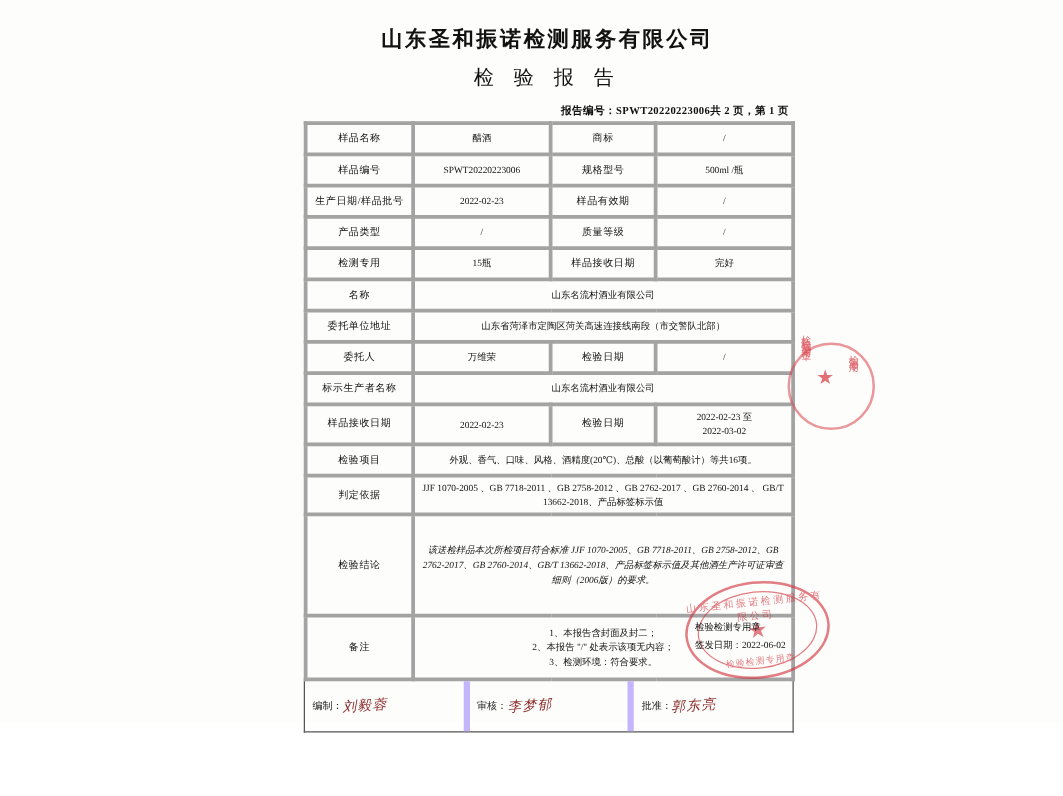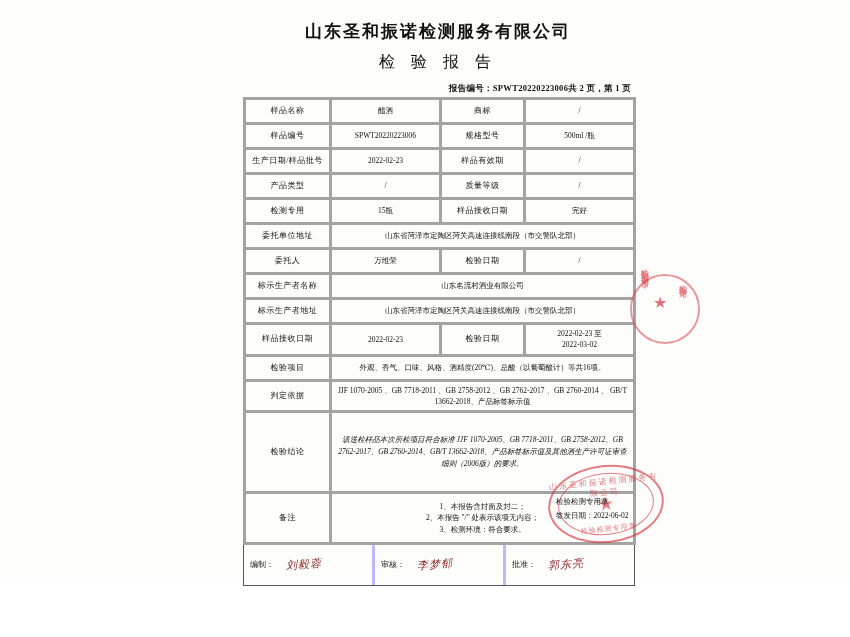--- a/index.html
+++ b/index.html
@@ -105,24 +105,24 @@
     border: 1px solid #555;
     border-top: none;
     font-size: 8px;
   }
   .sig-cell {
     flex: 1;
     display: flex;
     align-items: center;
     justify-content: flex-start;
     padding: 6px 4px 8px 6px;
-    gap: 12px;
+    gap: 0;
     min-height: 26px;
   }
-  .sig-cell + .sig-cell { border-left: 3px solid #c4b5fd; }
+  .sig-cell + .sig-cell { border-left: 5px solid #c4b5fd; }
   .sig-name {
     font-family: "Liberation Serif", serif;
     font-style: italic;
     color: #8a2b2b;
     font-size: 11px;
     transform: rotate(-4deg);
     letter-spacing: 1px;
   }
 
   
@@ -261,36 +261,36 @@
           <td class="val">/</td>
         </tr>
         <tr>
           <td class="lbl">检测专用</td>
           <td class="val">15瓶</td>
           <td class="lbl">样品接收日期</td>
           <td class="val">完好</td>
         </tr>
 
         <tr class="tall-a">
+          <td class="lbl">名称</td>
+          <td class="val" colspan="3">山东名流村酒业有限公司</td>
+        </tr>
+        <tr class="tall-a">
           <td class="lbl">委托单位地址</td>
           <td class="val" colspan="3">山东省菏泽市定陶区菏关高速连接线南段（市交警队北部）</td>
         </tr>
         <tr class="tall-a">
           <td class="lbl">委托人</td>
           <td class="val">万维荣</td>
           <td class="lbl">检验日期</td>
           <td class="val">/</td>
         </tr>
         <tr class="tall-a">
           <td class="lbl">标示生产者名称</td>
           <td class="val" colspan="3">山东名流村酒业有限公司</td>
-        </tr>
-        <tr class="tall-a">
-          <td class="lbl">标示生产者地址</td>
-          <td class="val" colspan="3">山东省菏泽市定陶区菏关高速连接线南段（市交警队北部）</td>
         </tr>
 
         <tr class="tall-a">
           <td class="lbl">样品接收日期</td>
           <td class="val">2022-02-23</td>
           <td class="lbl">检验日期</td>
           <td class="val" style="white-space:pre-line">2022-02-23 至
 2022-03-02</td>
         </tr>
 

